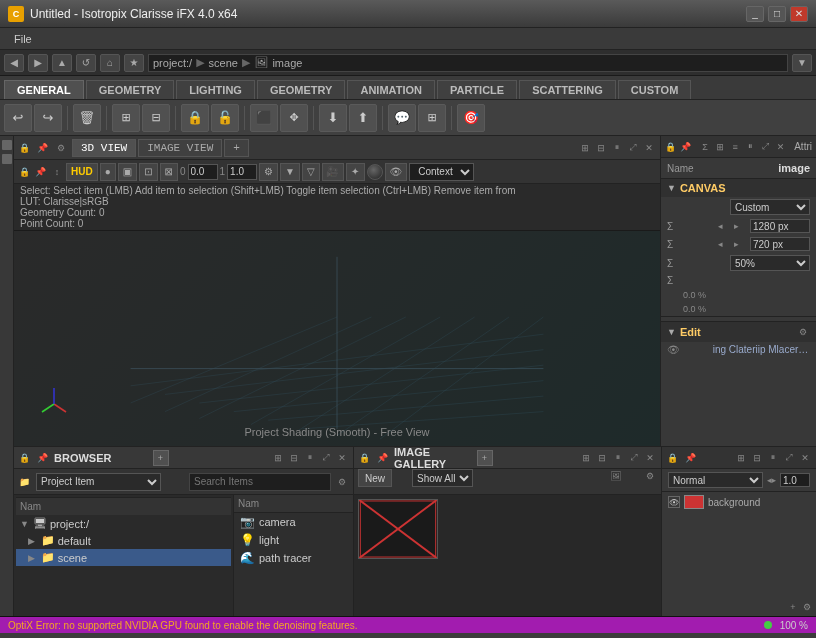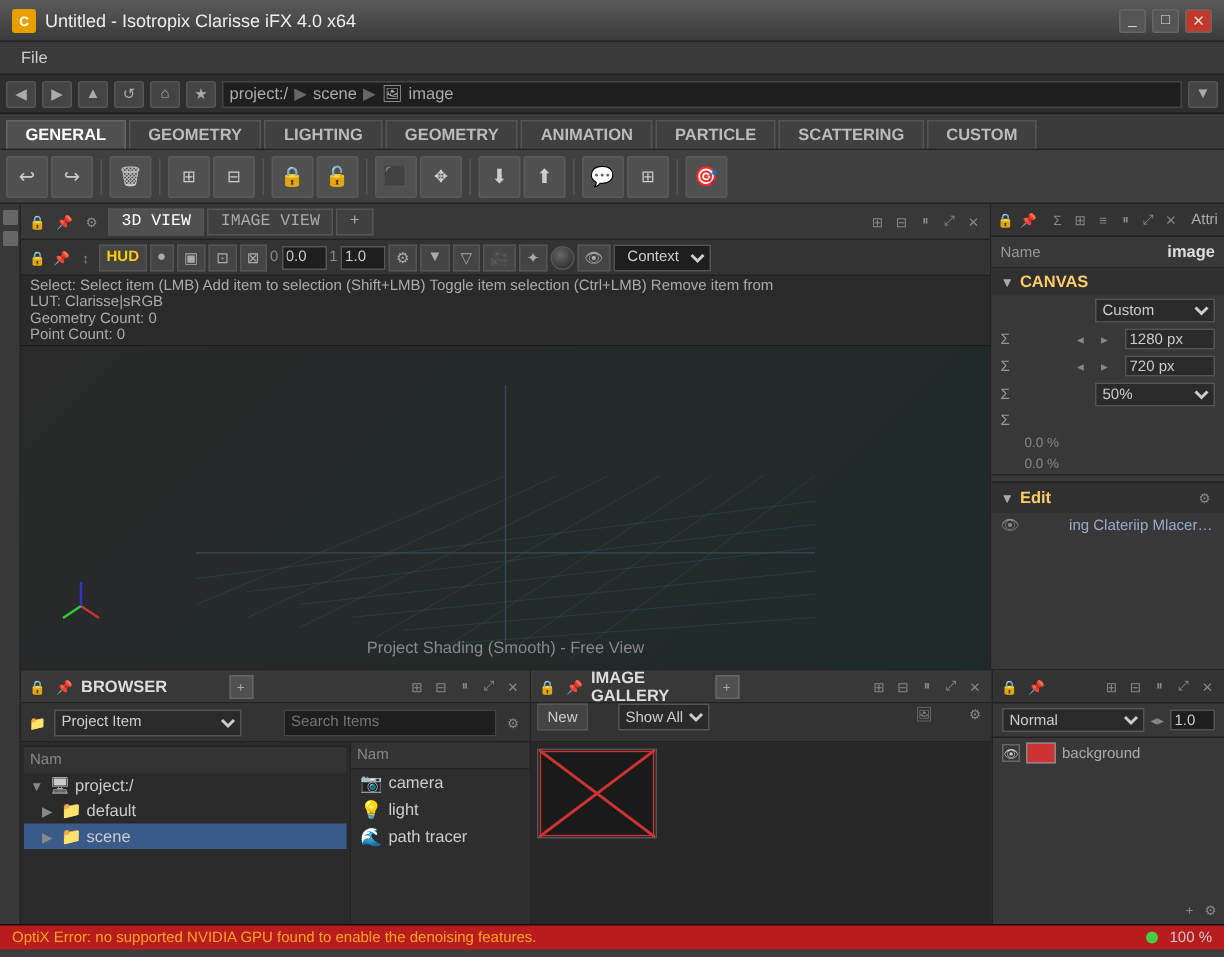--- a/index.html
+++ b/index.html
@@ -118,21 +118,21 @@
     
     #right-panel-bottom { width: 155px; background: #383838; border-left: 1px solid #222; display: flex; flex-direction: column; }
     #rpb-header { background: #333; height: 22px; display: flex; align-items: center; padding: 0 4px; border-bottom: 1px solid #222; gap: 4px; }
     #rpb-normal-row { display: flex; align-items: center; padding: 3px 6px; gap: 4px; border-bottom: 1px solid #222; }
     #rpb-bg-row { display: flex; align-items: center; padding: 3px 6px; gap: 4px; }
     .vis-toggle { width: 12px; height: 12px; border: 1px solid #666; display: flex; align-items: center; justify-content: center; font-size: 8px; cursor: pointer; }
     .color-swatch { width: 20px; height: 14px; background: #cc3333; border: 1px solid #888; }
     .rpb-item-label { font-size: 10px; color: #aaa; }
 
     
-    #statusbar { height: 17px; background: #b91c1c; border-top: 1px solid #111; display: flex; align-items: center; padding: 0 8px; gap: 8px; font-size: 10px; color: #f5a623; }
+    #statusbar { height: 17px; background: #a21caf; border-top: 1px solid #111; display: flex; align-items: center; padding: 0 8px; gap: 8px; font-size: 10px; color: #f5a623; }
     #statusbar .status-dot { width: 8px; height: 8px; background: #44cc44; border-radius: 50%; margin-left: auto; }
     #statusbar .zoom-val { color: #ccc; }
 
     
     .icon-btn-sm { width: 14px; height: 14px; display: flex; align-items: center; justify-content: center; font-size: 9px; color: #888; cursor: pointer; }
     .lock-icon { color: #ffaa00; }
     .panel-controls { display: flex; gap: 2px; }
   </style>
 </head>
 <body>

